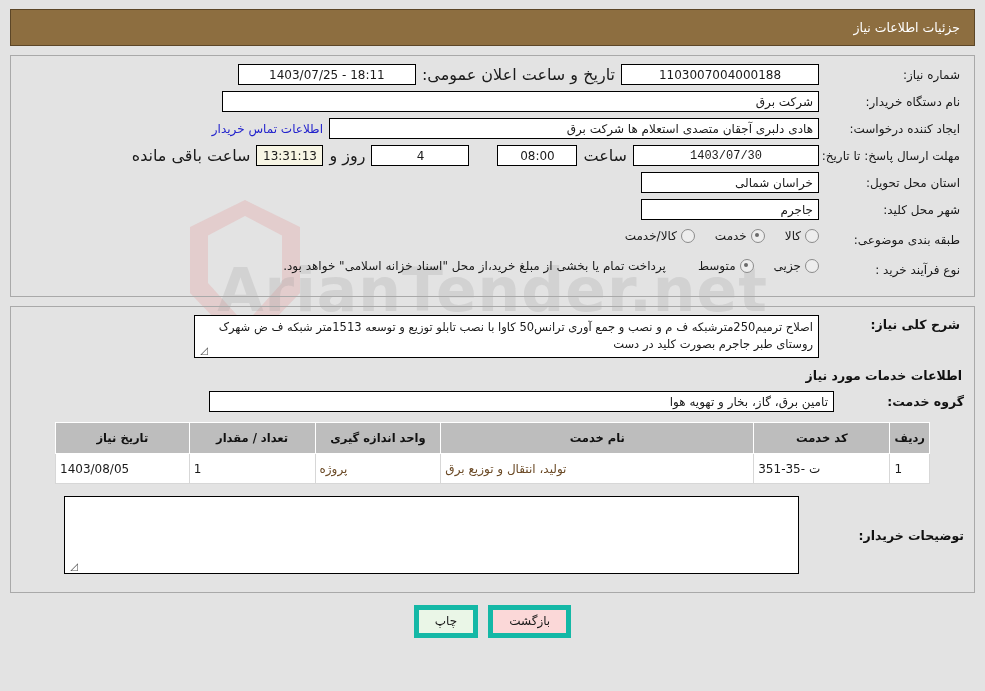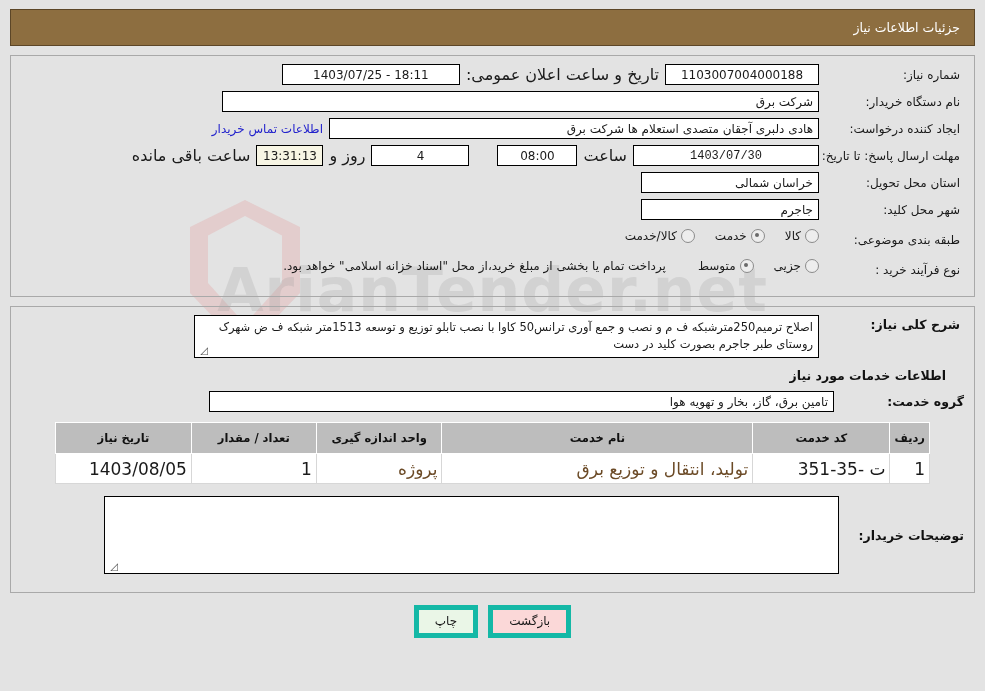--- a/index.html
+++ b/index.html
@@ -124,21 +124,21 @@
     color: #1a1a1a;
     padding: 0 5px;
     box-sizing: border-box;
     text-align: center;
     white-space: nowrap;
     overflow: hidden;
   }
   .box.rightalign { text-align: right; }
   .box.num { direction: ltr; }
 
-  .w-need-no   { width: 154px; }
+  .w-need-no   { width: 198px; }
   .w-pubdate   { width: 178px; }
   .w-buyer     { width: 597px; }
   .w-creator   { width: 490px; }
   .w-date      { width: 186px; font-family: Liberation Mono, monospace; }
   .w-time      { width: 80px; }
   .w-days      { width: 98px; }
   .w-clock     { width: 67px; background:#f7f5e4; }
   .w-province  { width: 178px; }
   .w-city      { width: 178px; }
 
@@ -224,21 +224,21 @@
     font-size: 10px;
     line-height: 10px;
   }
   .ta-desc { width: 625px; height: 43px; }
   .ta-notes { width: 735px; height: 78px; }
 
   .section-title {
     font-weight: bold;
     font-size: 12.5px;
     color: #111;
-    margin: 10px 16px 8px 0;
+    margin: 10px 0 8px 0;
     text-align: right;
     padding-right: 2px;
   }
 
   .srvgroup-row {
     display: flex;
     align-items: center;
     margin-top: 2px;
     margin-bottom: 10px;
   }
@@ -263,41 +263,41 @@
     text-align: center;
     font-size: 11.5px;
     margin-top: 40px;
   }
   table.items td {
     border: 1px solid #d7d7d7;
     background: #ffffff;
     color: #6b4a26;
     height: 25px;
     padding: 2px 4px;
-    text-align: right;
-    font-size: 17px;
+    text-align: left;
+    font-size: 12px;
   }
   table.items td.dark { color:#1a1a1a; }
   table.items td.ltr { direction: ltr; color:#1a1a1a; }
 
   .col-radif { width: 30px; }
   .col-code  { width: 135px; }
   .col-name  { width: 330px; }
   .col-unit  { width: 125px; }
   .col-qty   { width: 125px; }
   .col-date  { width: 130px; }
 
   
   .notes-row {
     display: flex;
     align-items: center;
     margin: 12px 0 8px 0;
     justify-content: flex-start;
   }
-  .notes-row .bold-lbl { width: 125px; flex:0 0 125px; text-align:right; }
+  .notes-row .bold-lbl { width: 125px; flex:0 0 125px; text-align:right;margin-left:40px; }
 
   
   .btn-bar {
     position: relative;
     z-index: 2;
     margin-top: 12px;
     display: flex;
     justify-content: center;
     align-items: center;
     gap: 10px;

